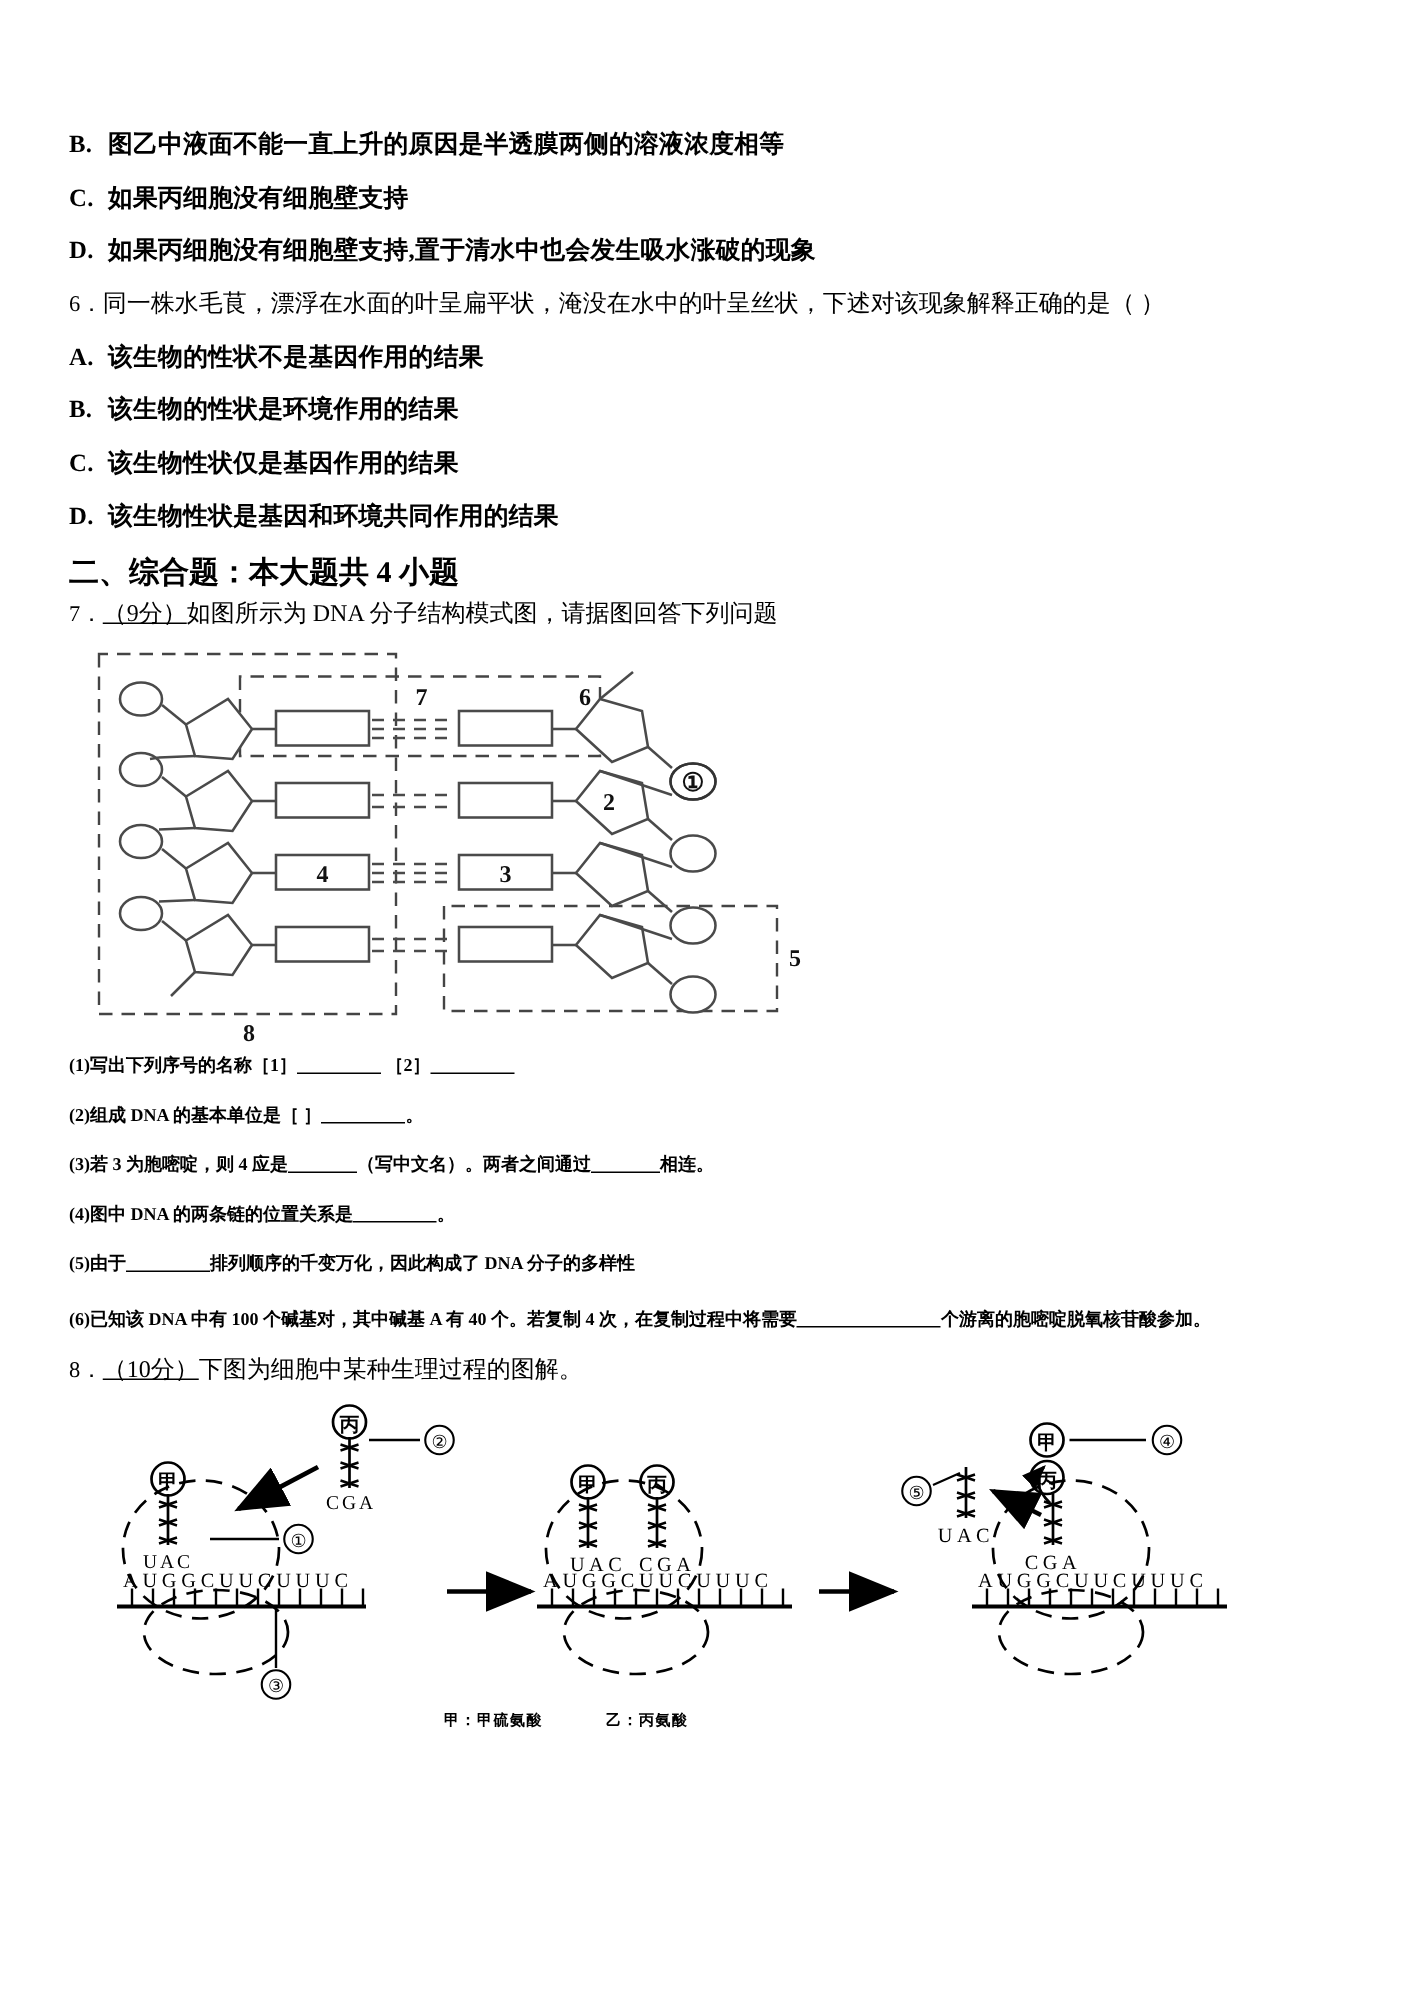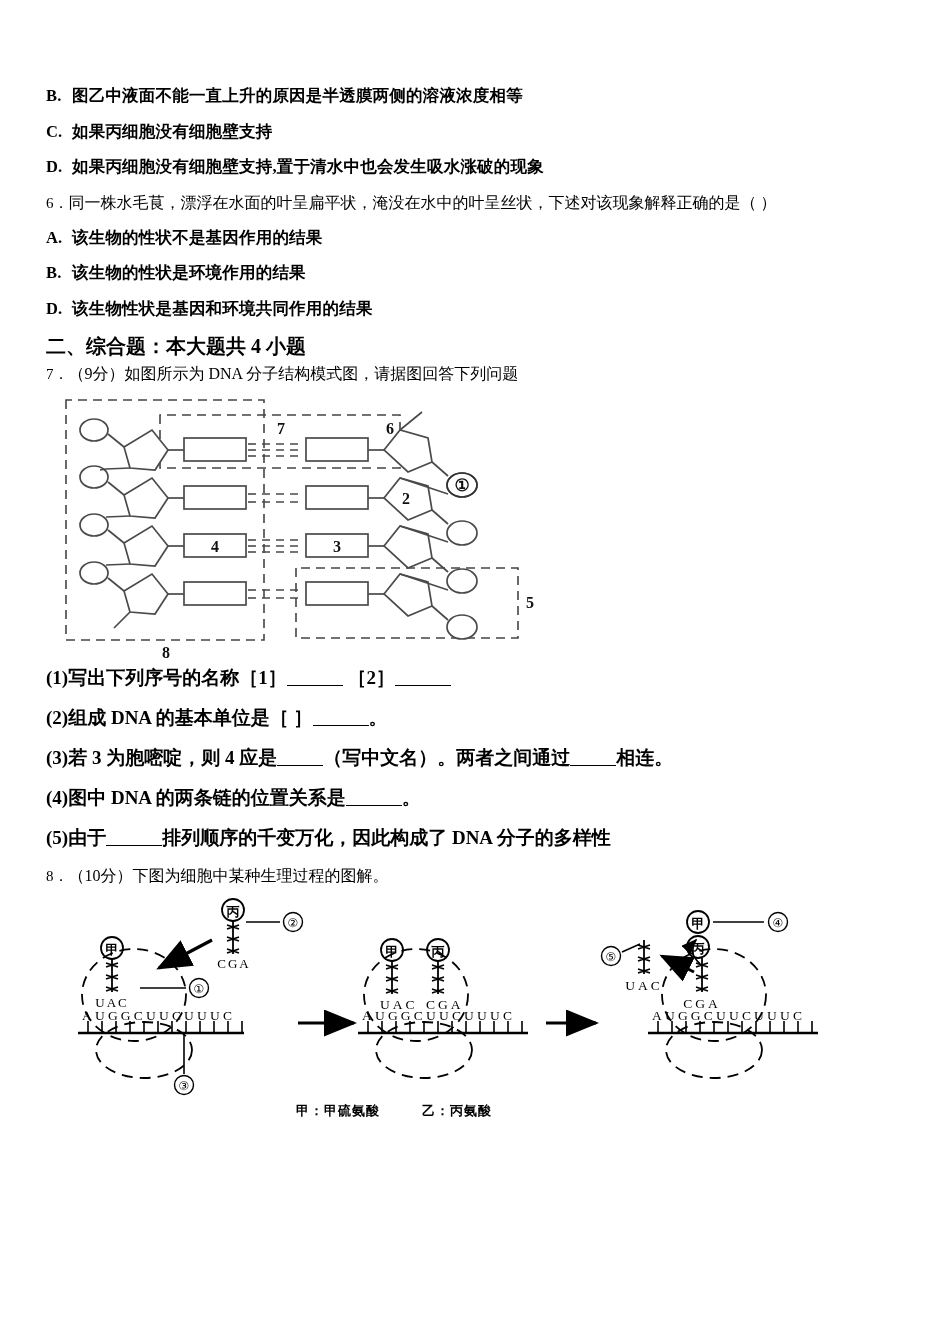--- a/index.html
+++ b/index.html
@@ -54,37 +54,37 @@
     font-family: "Liberation Serif", serif;
     font-size: 15px;
   }
   .sec-head {
     font-size: 20px;
     font-weight: bold;
     margin: 0 0 10px 0;
     line-height: 1;
   }
   .sub-q {
-    font-size: 19px;
+    font-size: 12px;
     font-weight: bold;
     line-height: 1;
     margin: 0 0 21px 0;
   }
   .sub-q.wrap { white-space: normal; line-height: 1.75; }
   .blank-s { display:inline-block; border-bottom:1.4px solid #000; width:46px; vertical-align: -2px; }
   .blank-m { display:inline-block; border-bottom:1.4px solid #000; width:56px; vertical-align: -2px; }
   .blank-l { display:inline-block; border-bottom:1.4px solid #000; width:96px; vertical-align: -2px; }
-  .nb { font-family: "Liberation Serif", serif; }
+  .nb { font-family: "Liberation Serif", serif; text-decoration: underline; }
 
   
   #dna-figure { position: relative; width: 500px; height: 272px; margin: 4px 0 6px 10px; }
   #q8-figure  { position: relative; width: 800px; height: 210px; margin: 6px 0 0 20px; }
 
   .fig-caption {
-    font-size: 13px;
+    font-size: 10px;
     font-weight: bold;
     margin-left: 250px;
     margin-top: 2px;
     letter-spacing: 1px;
   }
   .fig-caption .gap { display:inline-block; width: 42px; }
 
   svg { display:block; }
   text { font-family: "Liberation Serif", "DejaVu Serif", serif; }
 </style>
@@ -105,20 +105,23 @@
   </div>
 
   <div class="q-line">
     <span class="q-num">6．</span><span>同一株水毛茛，漂浮在水面的叶呈扁平状，淹没在水中的叶呈丝状，下述对该现象解释正确的是（    ）</span>
   </div>
   <div class="opt-line">
     <span class="lbl">A.</span><span>该生物的性状不是基因作用的结果</span>
   </div>
   <div class="opt-line">
     <span class="lbl">B.</span><span>该生物的性状是环境作用的结果</span>
+  </div>
+  <div class="opt-line">
+    <span class="lbl">C.</span><span>该生物性状仅是基因作用的结果</span>
   </div>
   <div class="opt-line">
     <span class="lbl">D.</span><span>该生物性状是基因和环境共同作用的结果</span>
   </div>
 
   <div class="sec-head">二、综合题：本大题共 4 小题</div>
 
   <div class="q-line" style="margin-bottom:8px;">
     <span class="q-num">7．</span><span class="nb">（9分）</span><span>如图所示为 DNA 分子结构模式图，请据图回答下列问题</span>
   </div>
@@ -228,20 +231,23 @@
     <span>(2)</span><span>组成 DNA 的基本单位是［ ］</span><span class="blank-m"></span><span>。</span>
   </div>
   <div class="sub-q">
     <span>(3)</span><span>若 3 为胞嘧啶，则 4 应是</span><span class="blank-s"></span><span>（写中文名）。两者之间通过</span><span class="blank-s"></span><span>相连。</span>
   </div>
   <div class="sub-q">
     <span>(4)</span><span>图中 DNA 的两条链的位置关系是</span><span class="blank-m"></span><span>。</span>
   </div>
   <div class="sub-q">
     <span>(5)</span><span>由于</span><span class="blank-m"></span><span>排列顺序的千变万化，因此构成了 DNA 分子的多样性</span>
+  </div>
+  <div class="sub-q wrap" style="margin-bottom:16px;">
+    <span>(6)</span><span>已知该 DNA 中有 100 个碱基对，其中碱基 A 有 40 个。若复制 4 次，在复制过程中将需要</span><span class="blank-l"></span><span>个游离的胞嘧啶脱氧核苷酸参加。</span>
   </div>
 
   <div class="q-line" style="margin-bottom:4px;margin-top:14px;">
     <span class="q-num">8．</span><span class="nb">（10分）</span><span>下图为细胞中某种生理过程的图解。</span>
   </div>
 
   <div id="q8-figure">
     <svg width="800" height="210" viewBox="0 0 800 210">
       <defs>
         <marker id="ah" markerWidth="9" markerHeight="7" refX="8" refY="3.5" orient="auto">

